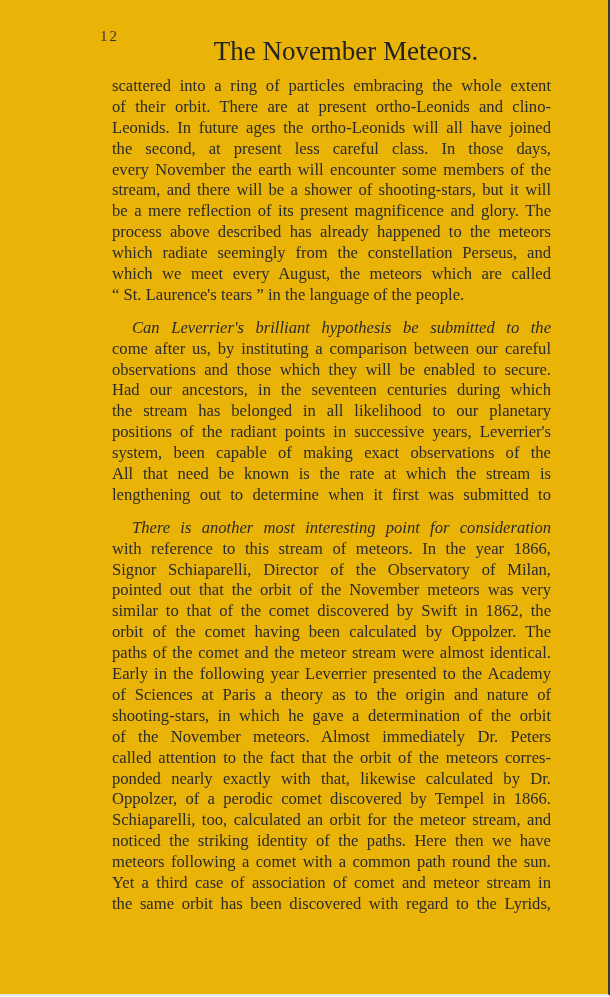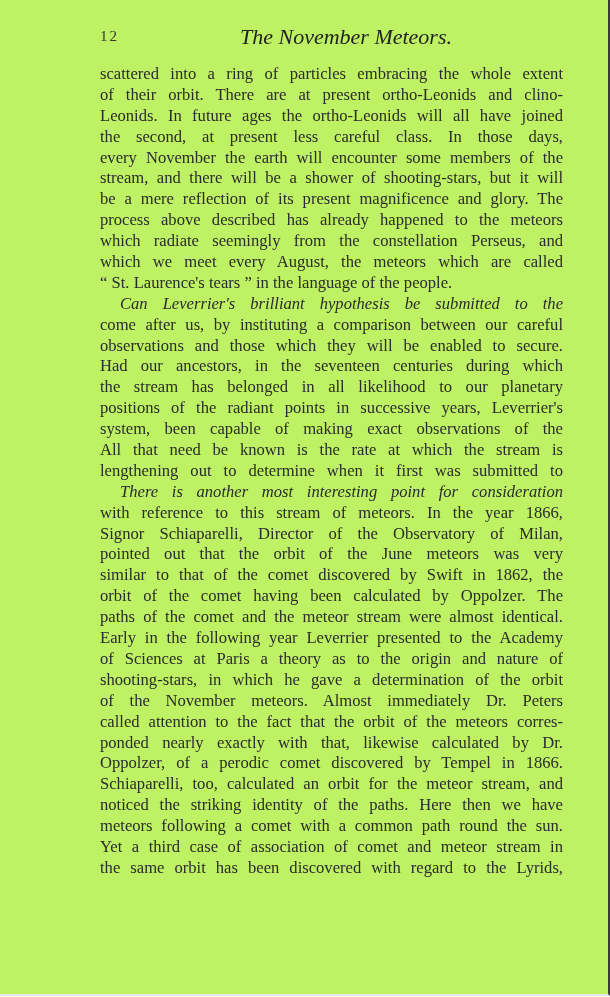--- a/index.html
+++ b/index.html
@@ -2,40 +2,40 @@
 <html><head>
   <meta charset="utf-8">
   <style>
     html, body { margin: 0; padding: 0; }
     body {
       width: 610px; height: 997px; background: #ffffff; overflow: hidden;
       position: relative;
     }
     .page {
       position: absolute; left: 0; top: 0; width: 608px; height: 994px;
-      background: #bef264; border-right: 2px solid #3a3a3a;
+      background: #eab308; border-right: 2px solid #3a3a3a;
       border-bottom: 2px solid #e6e6e6;
       font-family: "Liberation Serif", "DejaVu Serif", serif;
       color: #2b2b2b;
     }
     .header {
       position: absolute; top: 24px; left: 100px; width: 462px; height: 28px;
     }
     .page-number {
       position: absolute; left: 0; top: 4px; font-size: 15px; letter-spacing: 2px; color: #333;
     }
     .running-title {
-      position: absolute; left: 0; right: 0; top: 0; text-align: center;
-      font-style: italic; font-size: 22px; color: #222; padding-left: 30px;
+      position: absolute; left: 0; right: 0; top: 12px; text-align: center;
+      font-size: 27px; color: #222; padding-left: 30px;
     }
     .body-text {
       position: absolute; top: 64px; left: 100px; width: 463px;
       font-size: 16.6px; line-height: 20.9px; text-align: justify;
     }
-    .para { margin: 0; }
+    .para { margin: 12px; }
     .line {
       display: block; text-align: justify; text-align-last: justify;
       white-space: nowrap; height: 20.9px; overflow: visible;
     }
     .line.last { text-align-last: left; }
     .line.indent { padding-left: 20px; font-style: italic; }
   </style>
 </head>
 <body>
 
@@ -67,21 +67,21 @@
       <span class="line">the stream has belonged in all likelihood to our planetary</span>
       <span class="line">positions of the radiant points in successive years, Leverrier's</span>
       <span class="line">system, been capable of making exact observations of the</span>
       <span class="line">All that need be known is the rate at which the stream is</span>
       <span class="line">lengthening out to determine when it first was submitted to</span>
     </div>
     <div class="para">
       <span class="line indent">There is another most interesting point for consideration</span>
       <span class="line">with reference to this stream of meteors.  In the year 1866,</span>
       <span class="line">Signor Schiaparelli, Director of the Observatory of Milan,</span>
-      <span class="line">pointed out that the orbit of the June meteors was very</span>
+      <span class="line">pointed out that the orbit of the November meteors was very</span>
       <span class="line">similar to that of the comet discovered by Swift in 1862, the</span>
       <span class="line">orbit of the comet having been calculated by Oppolzer.  The</span>
       <span class="line">paths of the comet and the meteor stream were almost identical.</span>
       <span class="line">Early in the following year Leverrier presented to the Academy</span>
       <span class="line">of Sciences at Paris a theory as to the origin and nature of</span>
       <span class="line">shooting-stars, in which he gave a determination of the orbit</span>
       <span class="line">of the November meteors.  Almost immediately Dr. Peters</span>
       <span class="line">called attention to the fact that the orbit of the meteors corres-</span>
       <span class="line">ponded nearly exactly with that, likewise calculated by Dr.</span>
       <span class="line">Oppolzer, of a perodic comet discovered by Tempel in 1866.</span>

